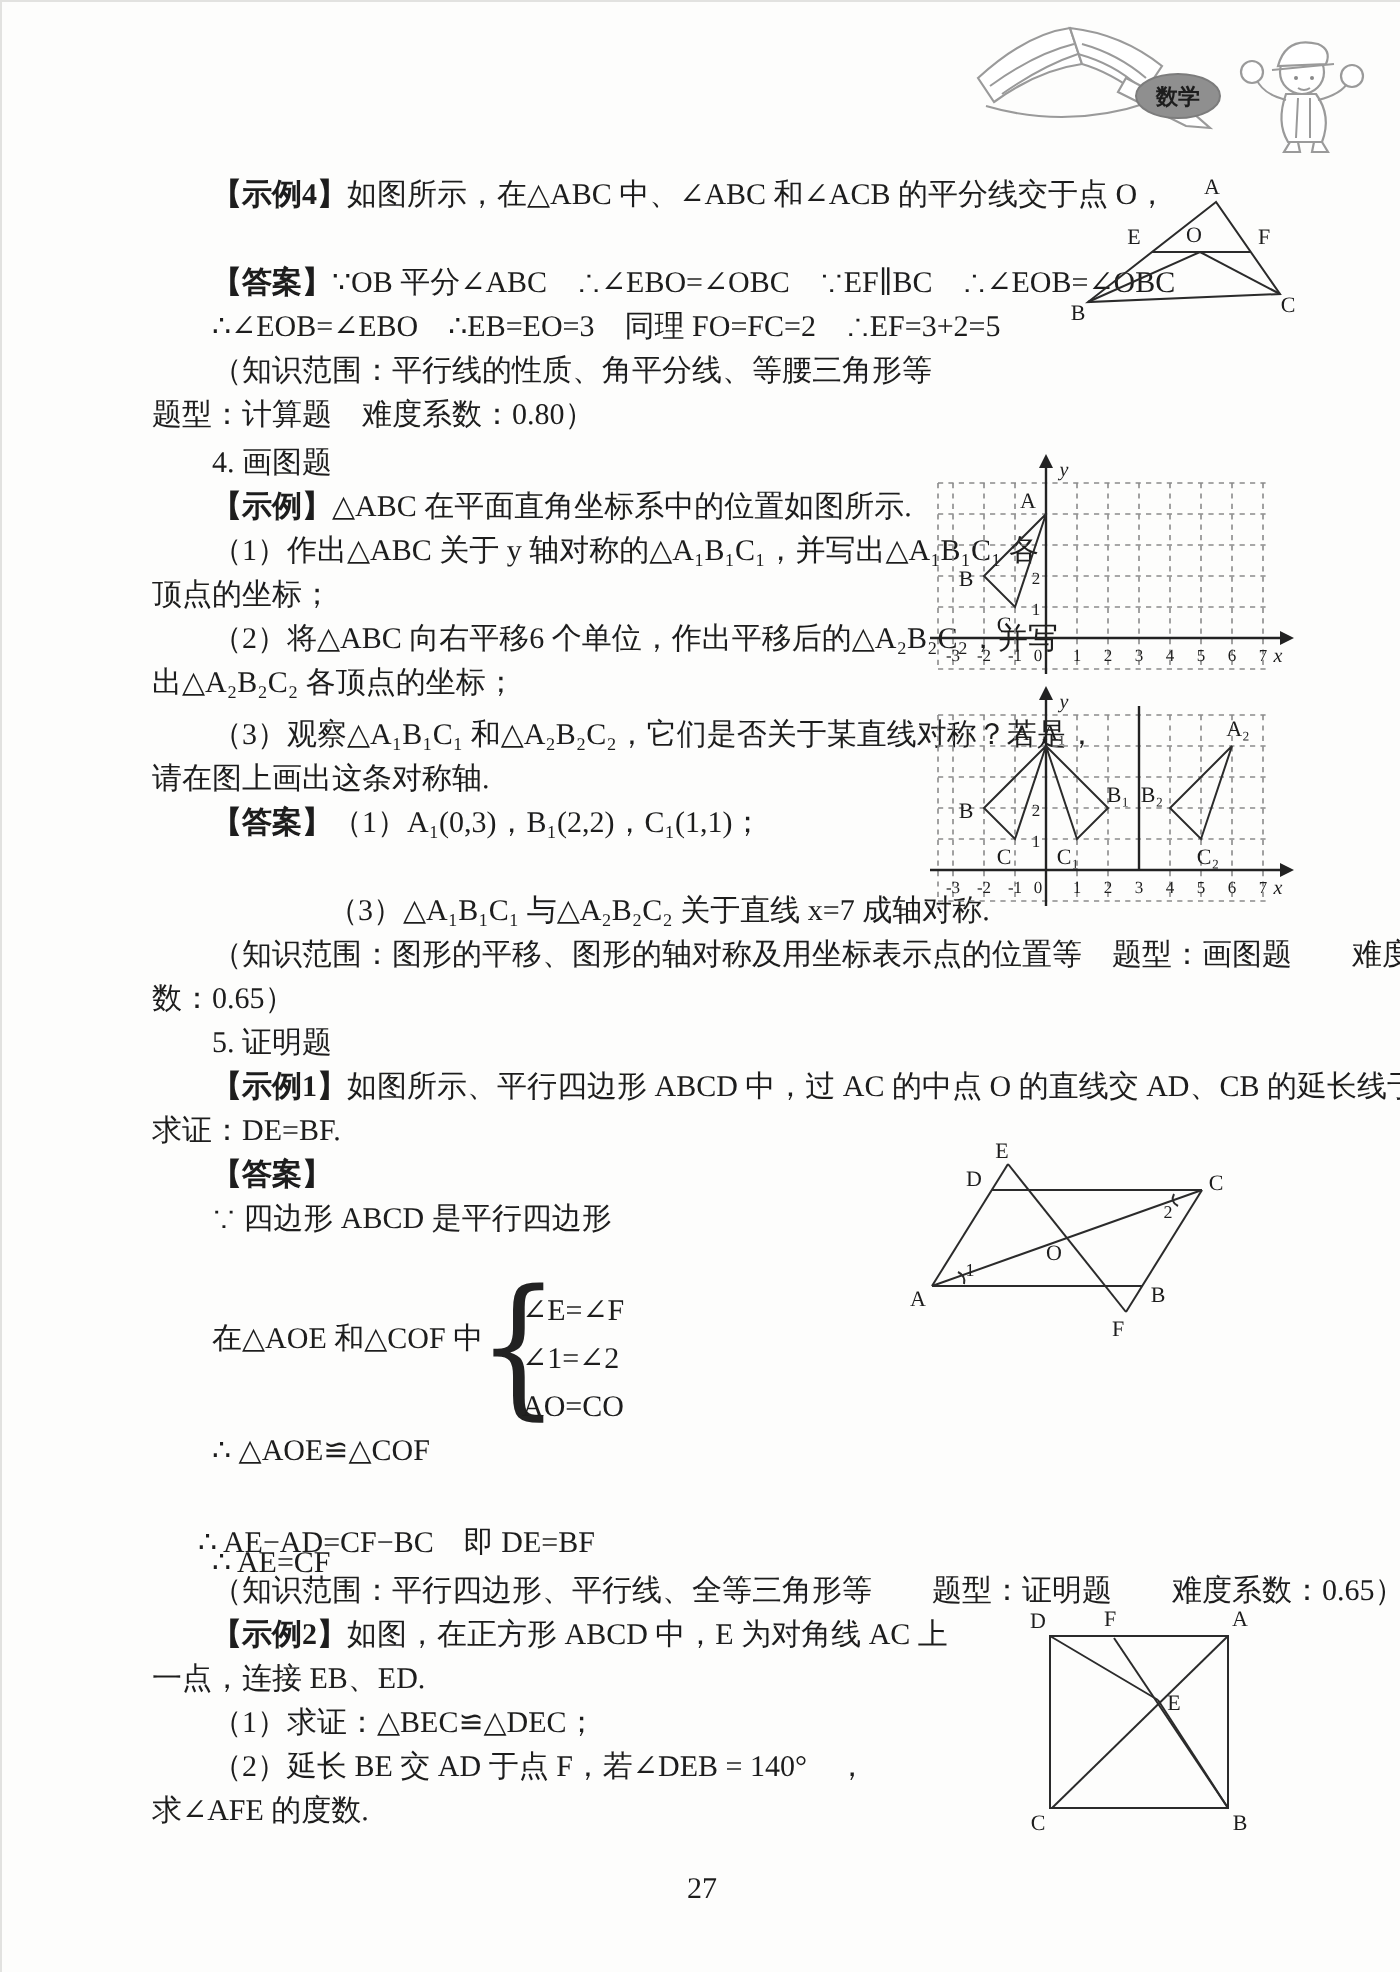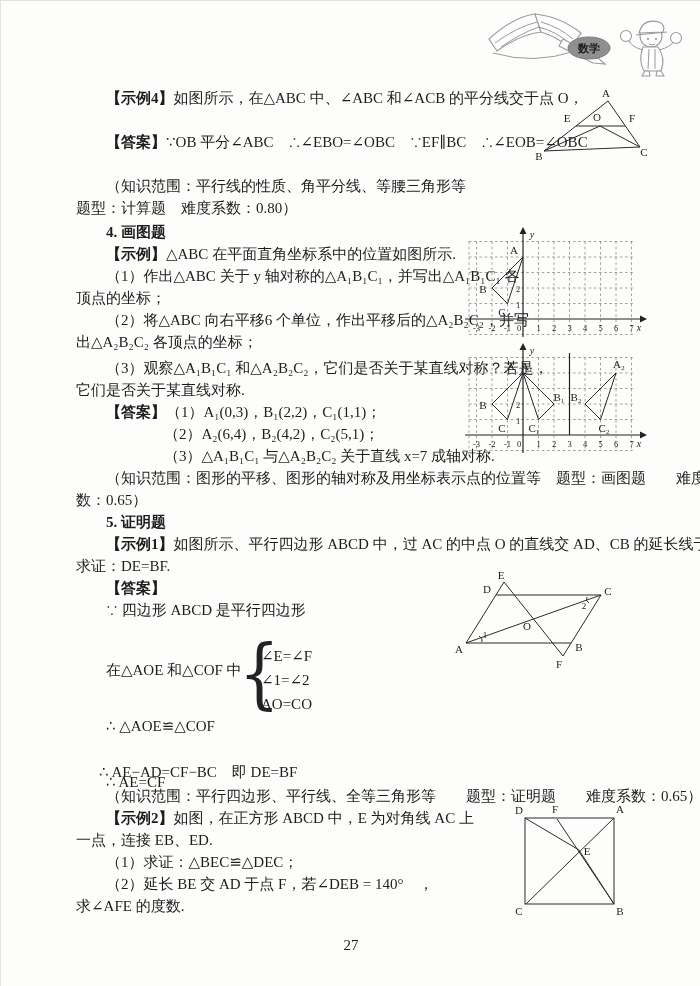--- a/index.html
+++ b/index.html
@@ -1,21 +1,21 @@
 <!DOCTYPE html>
 <html><head>
 <meta charset="utf-8">
 <style>
   html,body{margin:0;padding:0;background:#ececec;}
   #page{position:relative;width:700px;height:986px;background:#fdfdfc;border:1px solid #e2e2e0;
         font-family:"Liberation Serif","DejaVu Serif",serif;color:#1d1d1d;overflow:hidden;}
   .ln{position:absolute;font-size:15px;line-height:19px;white-space:nowrap;}
   .ln b{font-weight:bold;}
   .kai{}
-  .bold{font-weight:bold;}
+  .bold{font-weight:normal;}
   .brace{position:absolute;left:234px;top:634px;font-size:76px;line-height:76px;
          font-family:"DejaVu Serif",serif;color:#222;transform:scaleX(.85);}
   .pageno{position:absolute;left:0;width:700px;top:936px;text-align:center;font-size:15px;}
   svg.fig{position:absolute;overflow:visible;}
   svg text{font-family:"Liberation Serif","DejaVu Serif",serif;font-size:11px;fill:#1d1d1d;text-anchor:middle;}
   svg text.tick{font-size:8.5px;}
   svg text.axl{font-size:10px;font-style:italic;}
   svg text.ang{font-size:9px;}
   .shape{fill:none;stroke:#2b2b2b;stroke-width:1;}
   .gridln{stroke:#8a8a8a;stroke-width:.8;stroke-dasharray:2.6 2.6;fill:none;}
@@ -53,32 +53,32 @@
       <path class="deco2" d="M170,44 L169,64 M176,44 L176,64"></path>
       <path class="deco2" d="M164,45 Q152,42 149,34 M180,45 Q192,42 195,36"></path>
       <circle class="deco" cx="147" cy="31" r="5.5"></circle>
       <circle class="deco" cx="197" cy="33" r="5.5"></circle>
       <path class="deco" d="M166,66 L163,71 L171,71 L170,66 Z M178,66 L177,71 L185,71 L182,66 Z"></path>
     </g>
   </svg>
 
   <div class="ln" style="left:105px;top:88px"><b>【示例4】</b><span>如图所示，在△ABC 中、∠ABC 和∠ACB 的平分线交于点 O，</span></div>
   <div class="ln" style="left:105px;top:132px"><b>【答案】</b><span>∵OB 平分∠ABC　∴∠EBO=∠OBC　∵EF∥BC　∴∠EOB=∠OBC</span></div>
+  <div class="ln" style="left:105px;top:154px"><span>∴∠EOB=∠EBO　∴EB=EO=3　同理 FO=FC=2　∴EF=3+2=5</span></div>
   <div class="ln kai" style="left:105px;top:176px"><span>（知识范围：平行线的性质、角平分线、等腰三角形等</span></div>
   <div class="ln kai" style="left:75px;top:198px"><span>题型：计算题　难度系数：0.80）</span></div>
   <div class="ln bold" style="left:105px;top:222px"><span>4. 画图题</span></div>
   <div class="ln" style="left:105px;top:244px"><b>【示例】</b><span>△ABC 在平面直角坐标系中的位置如图所示.</span></div>
   <div class="ln" style="left:105px;top:266px"><span>（1）作出△ABC 关于 y 轴对称的△A₁B₁C₁，并写出△A₁B₁C₁ 各</span></div>
   <div class="ln" style="left:75px;top:288px"><span>顶点的坐标；</span></div>
   <div class="ln" style="left:105px;top:310px"><span>（2）将△ABC 向右平移6 个单位，作出平移后的△A₂B₂C₂，并写</span></div>
   <div class="ln" style="left:75px;top:332px"><span>出△A₂B₂C₂ 各顶点的坐标；</span></div>
   <div class="ln" style="left:105px;top:358px"><span>（3）观察△A₁B₁C₁ 和△A₂B₂C₂，它们是否关于某直线对称？若是，</span></div>
-  <div class="ln" style="left:75px;top:380px"><span>它们是否关于某直线对称.</span></div>
+  <div class="ln" style="left:75px;top:380px"><span>请在图上画出这条对称轴.</span></div>
   <div class="ln" style="left:105px;top:402px"><b>【答案】</b><span>（1）A₁(0,3)，B₁(2,2)，C₁(1,1)；</span></div>
-  <div class="ln" style="left:163px;top:424px"><span>（2）A₂(6,4)，B₂(4,2)，C₂(5,1)；</span></div>
   <div class="ln" style="left:163px;top:446px"><span>（3）△A₁B₁C₁ 与△A₂B₂C₂ 关于直线 x=7 成轴对称.</span></div>
   <div class="ln kai" style="left:105px;top:468px"><span>（知识范围：图形的平移、图形的轴对称及用坐标表示点的位置等　题型：画图题　　难度系</span></div>
   <div class="ln kai" style="left:75px;top:490px"><span>数：0.65）</span></div>
   <div class="ln bold" style="left:105px;top:512px"><span>5. 证明题</span></div>
   <div class="ln" style="left:105px;top:534px"><b>【示例1】</b><span>如图所示、平行四边形 ABCD 中，过 AC 的中点 O 的直线交 AD、CB 的延长线于 E、F.</span></div>
   <div class="ln" style="left:75px;top:556px"><span>求证：DE=BF.</span></div>
   <div class="ln" style="left:105px;top:578px"><b>【答案】</b></div>
   <div class="ln" style="left:105px;top:600px"><span>∵ 四边形 ABCD 是平行四边形</span></div>
 
   <div class="ln" style="left:105px;top:660px"><span>在△AOE 和△COF 中</span></div>

